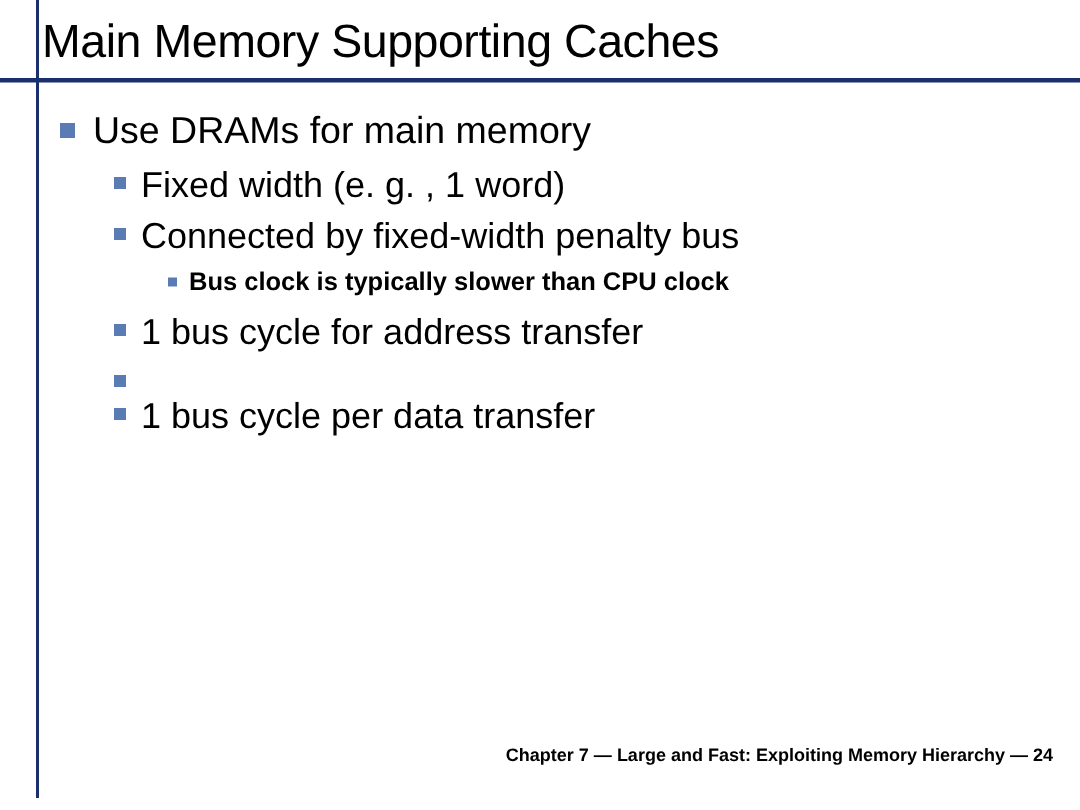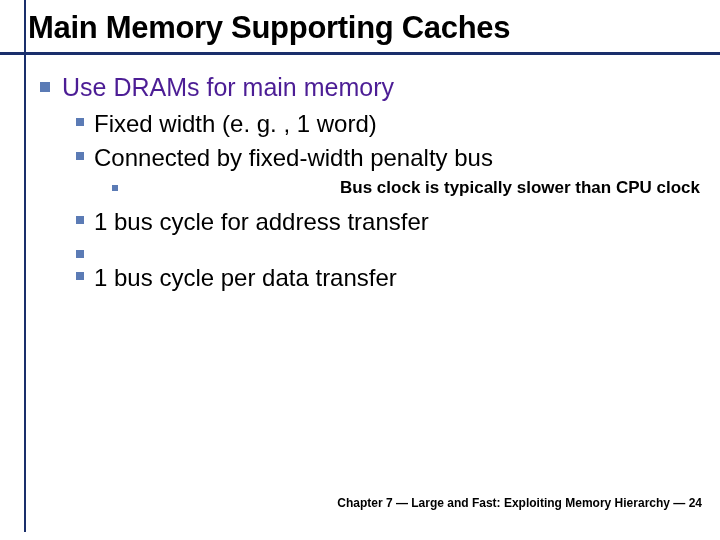--- a/index.html
+++ b/index.html
@@ -20,21 +20,21 @@
     content: "";
     position: absolute;
     left: 24px;
     top: 0;
     bottom: -480px;
     width: 2px;
     background: #1a2f6b;
   }
   .title {
     font-size: 31px;
-    font-weight: bold;
+    font-weight: normal;
     color: #000;
     letter-spacing: -0.3px;
   }
   .content {
     padding: 18px 20px 0 40px;
     position: relative;
     z-index: 1;
   }
   .bullet-row {
     display: flex;
@@ -58,25 +58,25 @@
     margin-top: 8px;
   }
   .sq-xs {
     width: 6px;
     height: 6px;
     background: #5b7bb5;
     flex: 0 0 6px;
     margin-right: 8px;
     margin-top: 7px;
   }
-  .lvl1 { font-size: 25px; color: #4c1d95; margin-bottom: 8px; }
+  .lvl1 { font-size: 25px; color: #000000; margin-bottom: 8px; }
   .lvl2-group { margin-left: 36px; margin-bottom: 10px; }
   .lvl2 { font-size: 24px; color: #000; }
   .lvl3-group { margin-left: 36px; margin-top: 4px; margin-bottom: 6px; }
-  .lvl3 { font-size: 17px; color: #000; font-weight: bold; justify-content: space-between; }
+  .lvl3 { font-size: 17px; color: #000; font-weight: bold; }
   .footer {
     position: absolute;
     bottom: 30px;
     right: 18px;
     font-size: 12px;
     font-weight: bold;
     color: #000;
   }
 </style>
 </head>

